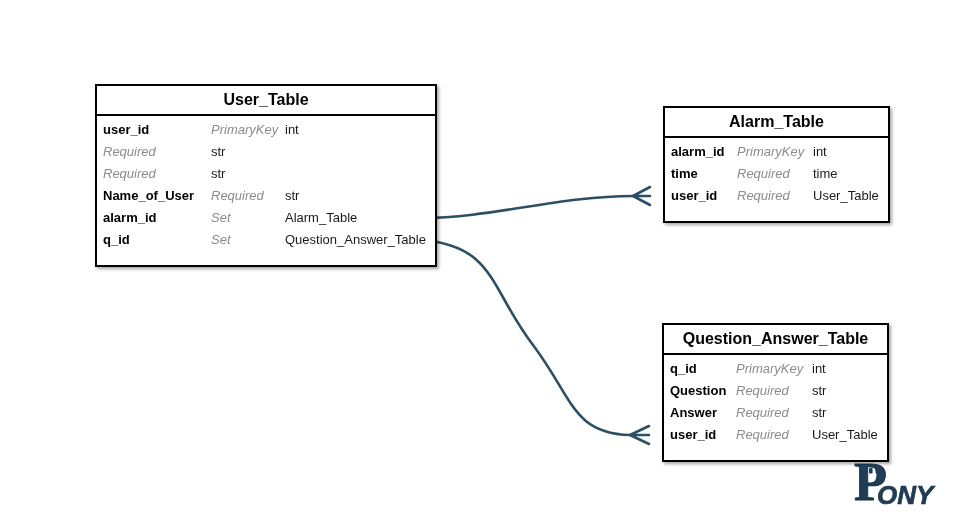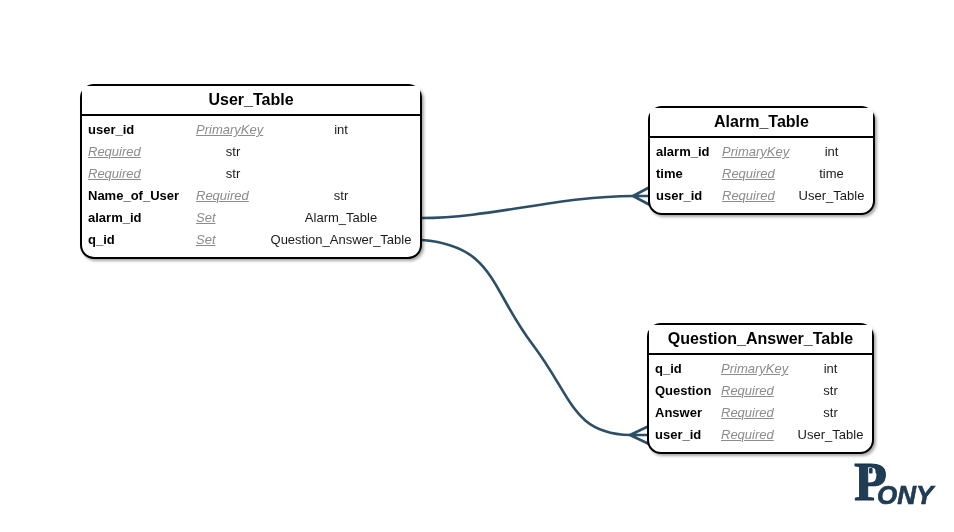--- a/index.html
+++ b/index.html
@@ -30,50 +30,51 @@
     stroke-width: 2.6;
     stroke-linecap: round;
     stroke-linejoin: round;
   }
   
   .etable {
     position: absolute;
     z-index: 2;
     background: #ffffff;
     border: 2px solid var(--border-color, #000);
-    border-radius: 14px;
+    border-radius: 0;
     box-shadow: 2px 2px 3px rgba(0,0,0,0.35);
     box-sizing: border-box;
+    margin-left: 15px;
   }
   .etable-title {
     height: 28px;
     line-height: 28px;
     text-align: center;
     font-size: 16px;
     font-weight: bold;
     color: #000;
     border-bottom: 2px solid var(--border-color, #000);
     border-radius: 4px 4px 0 0;
     background: #ffffff;
   }
   .etable-rows {
-    padding: 3px 8px 6px 6px;
+    padding: 3px 8px 14px 6px;
   }
   .frow {
     display: grid;
     height: 22px;
     line-height: 22px;
     font-size: 13px;
     white-space: nowrap;
   }
   .t-user .frow { grid-template-columns: 108px 74px 1fr; }
   .t-alarm .frow, .t-qa .frow { grid-template-columns: 66px 76px 1fr; }
   .c-name { font-weight: bold; color: #000; }
-  .c-kind { font-style: italic; color: var(--kind-color, #8c8c8c); text-decoration: underline; }
-  .c-type { color: #1a1a1a; text-align: center; }
+  .c-kind { font-style: italic; color: var(--kind-color, #8c8c8c); }
+  .c-type { color: #1a1a1a; }
   .t-user  { left: 80px;  top: 84px;  width: 342px; }
   .t-alarm { left: 648px; top: 106px; width: 227px; }
   .t-qa    { left: 647px; top: 323px; width: 227px; }
   
   #logo {
     position: absolute;
     left: 852px; top: 456px;
     width: 90px; height: 52px;
     z-index: 2;
   }

